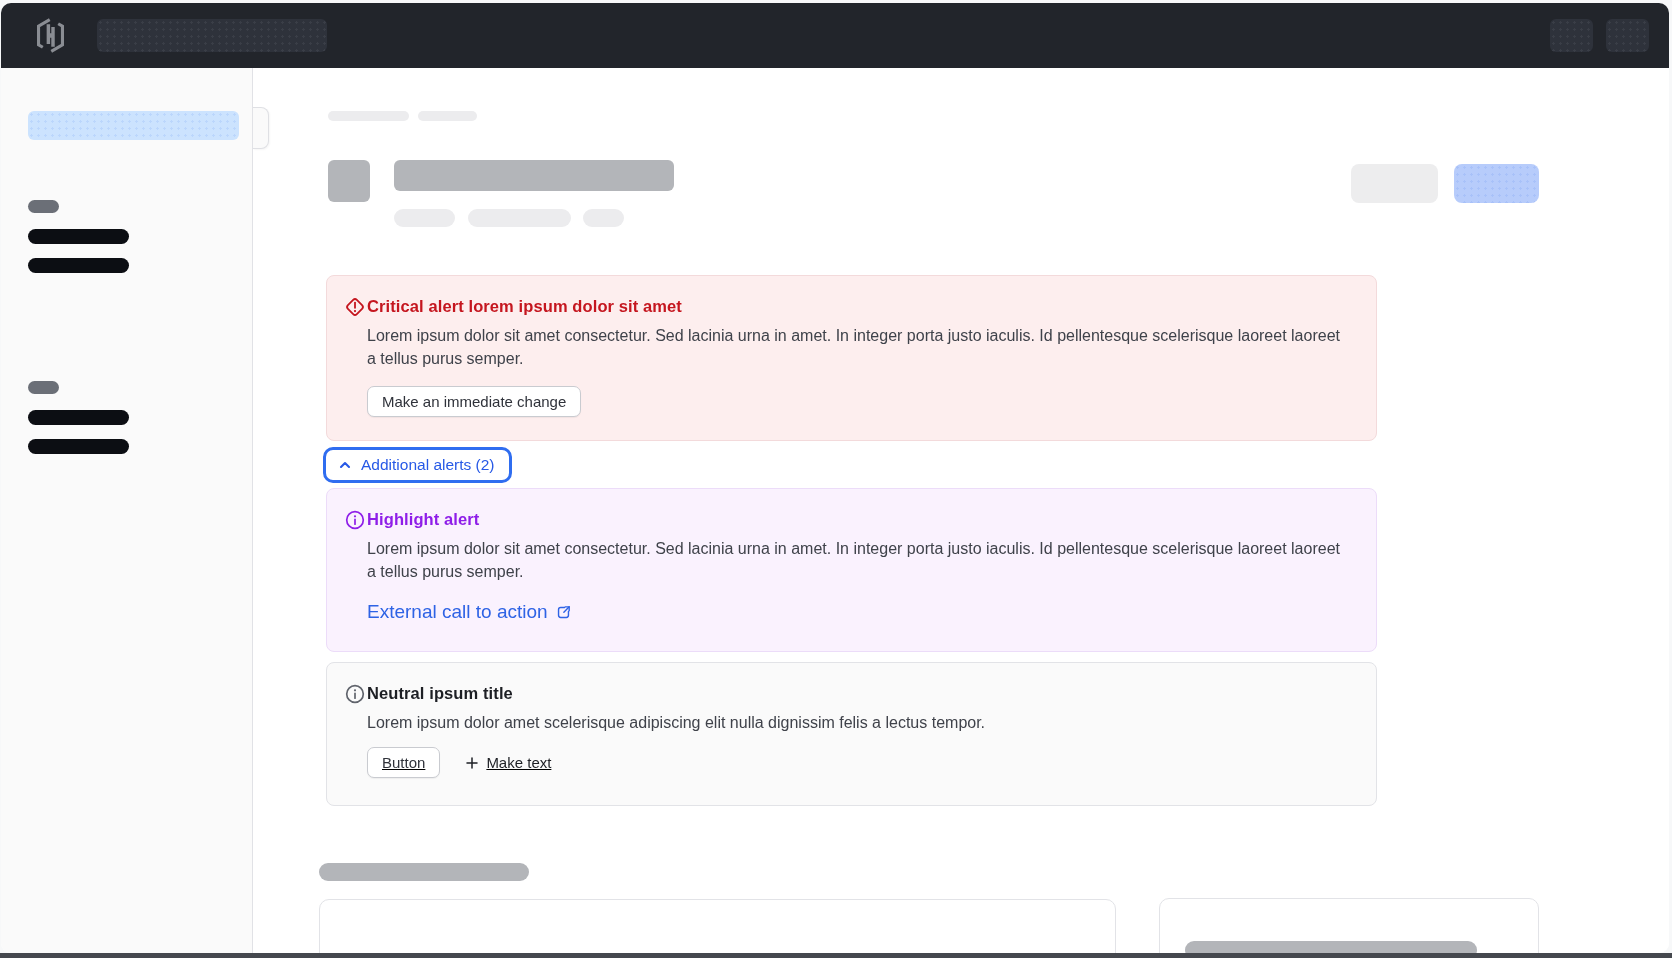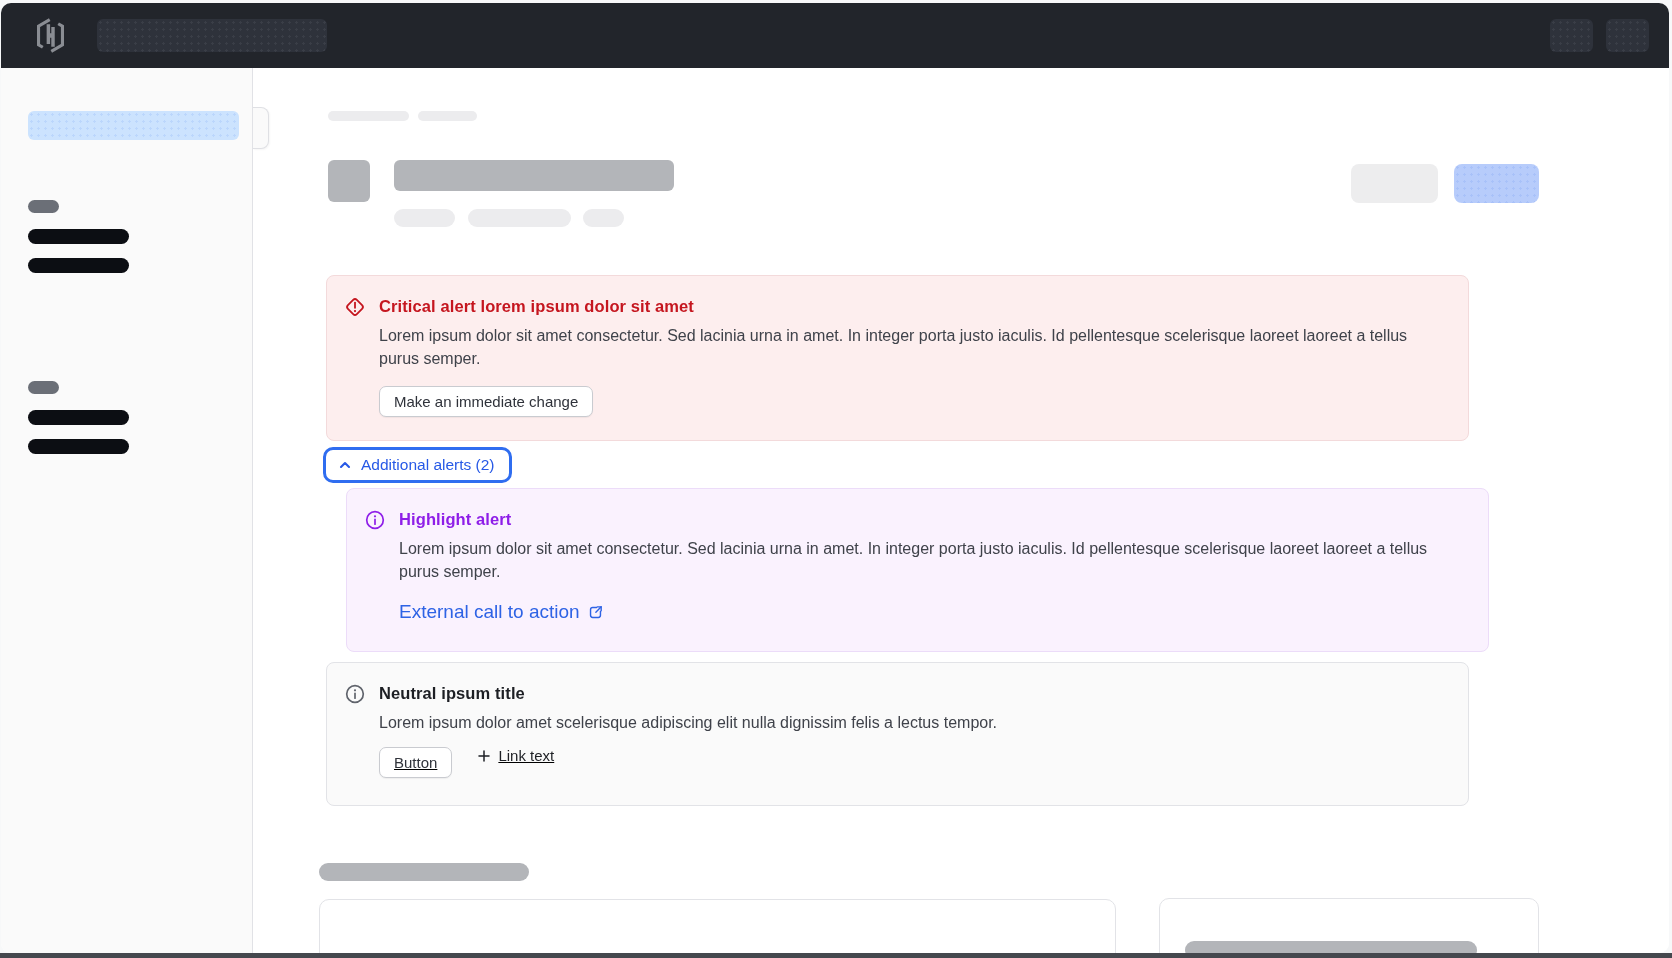--- a/index.html
+++ b/index.html
@@ -46,37 +46,37 @@
   .bc2 { left:164px; top:43px; width:59px; height:10px; border-radius:5px; background:#ececee; }
   .hd-square { left:74px;  top:92px; width:42px;  height:42px; border-radius:6px; background:#b3b5b9; }
   .hd-title  { left:140px; top:92px; width:280px; height:31px; border-radius:6px; background:#b3b5b9; }
   .hd-pill   { top:141px; height:18px; border-radius:9px; background:#ececee; }
   .p1 { left:140px; width:61px; } .p2 { left:214px; width:103px; } .p3 { left:329px; width:41px; }
   .hd-btn-gray { left:1097px; top:96px; width:87px; height:39px; border-radius:8px; background:#ededee; }
   .hd-btn-blue { left:1200px; top:96px; width:85px; height:39px; border-radius:8px; background:#b7ccfb;
                  background-image:radial-gradient(rgba(37,99,235,0.10) 1px, transparent 1.4px); background-size:7px 7px; }
 
   
-  .alert { position:absolute; left:72px; width:1143px; border-radius:8px; border:1px solid;
-           display:flex; gap:12px; padding:20px 26px 20px 16px; overflow:hidden; }
+  .alert { position:absolute; left:72px; width:1051px; border-radius:8px; border:1px solid;
+           display:flex; padding:20px 26px 20px 16px; overflow:hidden; }
   .alert .aicon { width:24px; height:24px; flex:0 0 24px; margin-top:-1px; }
   .alert .atitle { font-size:16.5px; font-weight:700; line-height:20px; letter-spacing:.1px; }
   .alert .abody { margin-top:8px; font-size:16px; line-height:23px; color:#3f424a; }
   .alert-critical { top:207px; height:166px; background:#fdeeee; border-color:#f3dadb; }
   .alert-critical .atitle { color:#c5161f; }
-  .alert-highlight { top:420px; height:164px; background:#faf2fe; border-color:#ecdcf9;margin-left:20px; }
+  .alert-highlight { top:420px; height:164px; background:#faf2fe; border-color:#ecdcf9; }
   .alert-highlight .atitle { color:#8e1ee8; }
   .alert-neutral { top:594px; height:144px; background:#fafafa; border-color:#e2e3e7; }
   .alert-neutral .atitle { color:#1d1f24; }
 
   .btn-secondary { display:inline-flex; align-items:center; height:31px; padding:0 14px;
                    background:#ffffff; border:1px solid #c9cbd0; border-radius:7px;
                    font-size:15px; color:#2f323a; box-shadow:0 1px 1px rgba(0,0,0,.05);
                    cursor:pointer; white-space:nowrap; font-family:inherit; }
-  .actions { margin-top:16px; display:flex; align-items:flex-start; gap:26px; }
+  .actions { margin-top:16px; display:flex; align-items:center; gap:26px; }
   .alert-neutral .actions { margin-top:13px;text-decoration:underline; }
 
   .link-blue { display:inline-flex; align-items:center; gap:7px; margin-top:18px;
                font-size:19px; font-weight:500; color:#2e63e5; cursor:pointer; text-decoration:none; }
   .link-dark { display:inline-flex; align-items:center; gap:8px;
                font-size:15px; font-weight:500; color:#1d1f24; cursor:pointer; text-decoration:none; }
 
   .toggle { position:absolute; left:69px; top:379px; height:36px;
             display:inline-flex; align-items:center; gap:8px;
             border:3px solid #2f6df0; border-radius:10px; background:#ffffff;
@@ -199,21 +199,21 @@
         <div class="abody">Lorem ipsum dolor amet scelerisque adipiscing elit nulla dignissim felis a lectus tempor.</div>
         <div class="actions">
           <button class="btn-secondary">Button</button>
           <a class="link-dark">
             <span>
               <svg viewBox="0 0 12 12" width="12" height="12" stroke="#1d1f24" stroke-width="1.5" stroke-linecap="round">
                   <line x1="6" y1="1" x2="6" y2="11"></line>
                   <line x1="1" y1="6" x2="11" y2="6"></line>
                 </svg>
             </span>
-            <span>Link text</span>
+            <span>Make text</span>
           </a>
         </div>
       </div>
     </div>
 
     <div class="skel bt-bar dots-light"></div>
     <div class="card card1">
       
     </div>
     <div class="card card2">

